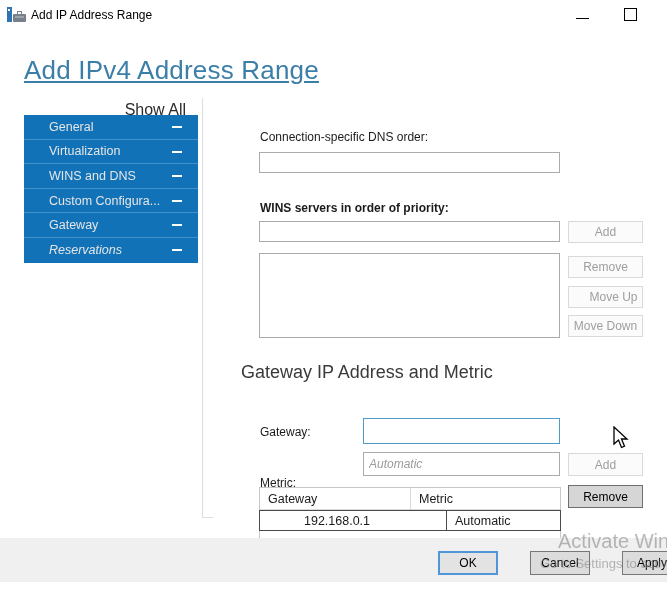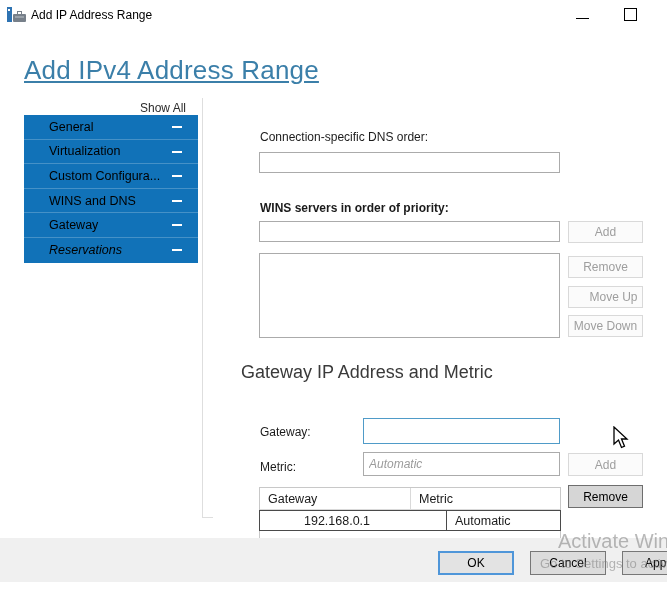--- a/index.html
+++ b/index.html
@@ -24,28 +24,28 @@
   .btn-min { left:569px; }
   .btn-min .glyph { width:13px; height:0; border-top:1px solid #000; margin-top:8px; }
   .btn-max { left:617px; }
   .btn-max .glyph { width:13px; height:13px; border:1px solid #000; }
 
   
   .page-heading { position:absolute; left:24px; top:55px; font-size:26px; font-weight:300;
     color:#3b7fa9; letter-spacing:0.2px;text-decoration:underline; }
 
   .show-all { position:absolute; left:120px; top:101px; width:66px; text-align:right;
-    font-size:12px; color:#2b2b2b; cursor:pointer; }
+    font-size:16px; color:#2b2b2b; cursor:pointer; }
 
   .vline { position:absolute; left:202px; top:98px; width:1px; height:420px; background:#dedede; }
   .vline-tick { position:absolute; left:202px; top:517px; width:11px; height:1px; background:#dedede; }
 
   
   .sidebar { position:absolute; left:24px; top:115px; width:174px; }
-  .side-item { position:relative; height:24.6px; background:#1172b8; color:#000000;
+  .side-item { position:relative; height:24.6px; background:#1172b8; color:#e5e5e5;
     font-size:12.5px; display:flex; align-items:center; padding-left:25px; cursor:pointer;
     border-bottom:1px solid rgba(255,255,255,0.22); }
   .side-item:last-child { border-bottom:none;font-style:italic; }
   .side-item .dash { position:absolute; right:16px; top:11px; width:10px; height:2px; background:#fff; }
 
   
   .lbl { position:absolute; font-size:12px; color:#1b1b1b; }
   .tbox { position:absolute; border:1px solid #ababab; background:#fff; font-size:12px;
     padding:0 5px; font-family:"Liberation Sans", sans-serif; color:#1b1b1b; outline:none; }
   .tbox.focused { border:1px solid #4f9bc8; }
@@ -69,21 +69,21 @@
   .gw-head { height:22px; border-bottom:1px solid #d9d9d9; }
   .gw-cell { padding-left:8px; overflow:hidden; white-space:nowrap; }
   .gw-c1 { width:151px; border-right:1px solid #d9d9d9; height:100%; display:flex; align-items:center; }
   .gw-c2 { flex:1; height:100%; display:flex; align-items:center; }
   .gw-datarow { border:1px solid #4a4a4a; margin:0 -1px; height:21px; }
   .gw-datarow .gw-c1 { border-right:1px solid #4a4a4a;margin-left:36px; }
   .gw-emptyrow { height:12px; }
 
   
   .footer { position:absolute; left:0; top:538px; width:667px; height:44px; background:#f0f0f0; z-index:5; }
-  .footer .btn { top:13px; height:24px; width:76px; }
+  .footer .btn { top:13px; height:24px; width:60px; }
   .btn-ok { left:438px; border:2px solid #4f96d9; background:#e3e3e3; }
   .btn-cancel { left:530px; background:#dcdcdc; border-color:#777; }
   .btn-apply { left:622px; background:#dcdcdc; border-color:#777; }
 
   
   .watermark { position:absolute; z-index:10; color:#808080; opacity:0.55; pointer-events:none; white-space:nowrap; }
   .wm1 { left:558px; top:530px; font-size:20px; font-weight:300; }
   .wm2 { left:540px; top:556px; font-size:13px; font-weight:300; }
 
   
@@ -117,25 +117,25 @@
   <div class="sidebar">
     <div class="side-item" style="background: rgb(17, 114, 184);">
       <span>General</span>
       <span class="dash"></span>
     </div>
     <div class="side-item" style="background: rgb(17, 114, 184);">
       <span>Virtualization</span>
       <span class="dash"></span>
     </div>
     <div class="side-item" style="background: rgb(17, 114, 184);">
-      <span>Custom Configura...</span>
+      <span>WINS and DNS</span>
       <span class="dash"></span>
     </div>
     <div class="side-item" style="background: rgb(17, 114, 184);">
-      <span>WINS and DNS</span>
+      <span>Custom Configura...</span>
       <span class="dash"></span>
     </div>
     <div class="side-item" style="background: rgb(17, 114, 184);">
       <span>Gateway</span>
       <span class="dash"></span>
     </div>
     <div class="side-item" style="background: rgb(17, 114, 184);">
       <span>Reservations</span>
       <span class="dash"></span>
     </div>
@@ -151,21 +151,21 @@
   <div class="listbox" style="left:259px; top:253px; width:301px; height:85px;"></div>
   <div class="btn disabled" style="left:568px; top:256px;">Remove</div>
   <div class="btn disabled" style="left:568px; top:286px;padding-left:16px;">Move Up</div>
   <div class="btn disabled" style="left:568px; top:315px;">Move Down</div>
 
   <div class="section-heading">Gateway IP Address and Metric</div>
 
   <div class="lbl" style="left:260px; top:425px;">Gateway:</div>
   <input class="tbox focused" style="left: 363px; top: 418px; width: 197px; height: 26px;" value="">
 
-  <div class="lbl" style="left:260px; top:460px;">Metric:</div>
+  <div class="lbl" style="left:260px; top:476px;">Metric:</div>
   <input class="tbox" style="left: 363px; top: 452px; width: 197px; height: 24px;" placeholder="Automatic">
   <div class="btn disabled" style="left:568px; top:453px; height:23px;">Add</div>
 
   <div class="gw-table">
     <div class="gw-row gw-head">
       <div class="gw-cell gw-c1">Gateway</div>
       <div class="gw-cell gw-c2">Metric</div>
     </div>
     <div class="gw-row gw-datarow">
       <div class="gw-cell gw-c1">192.168.0.1</div>

